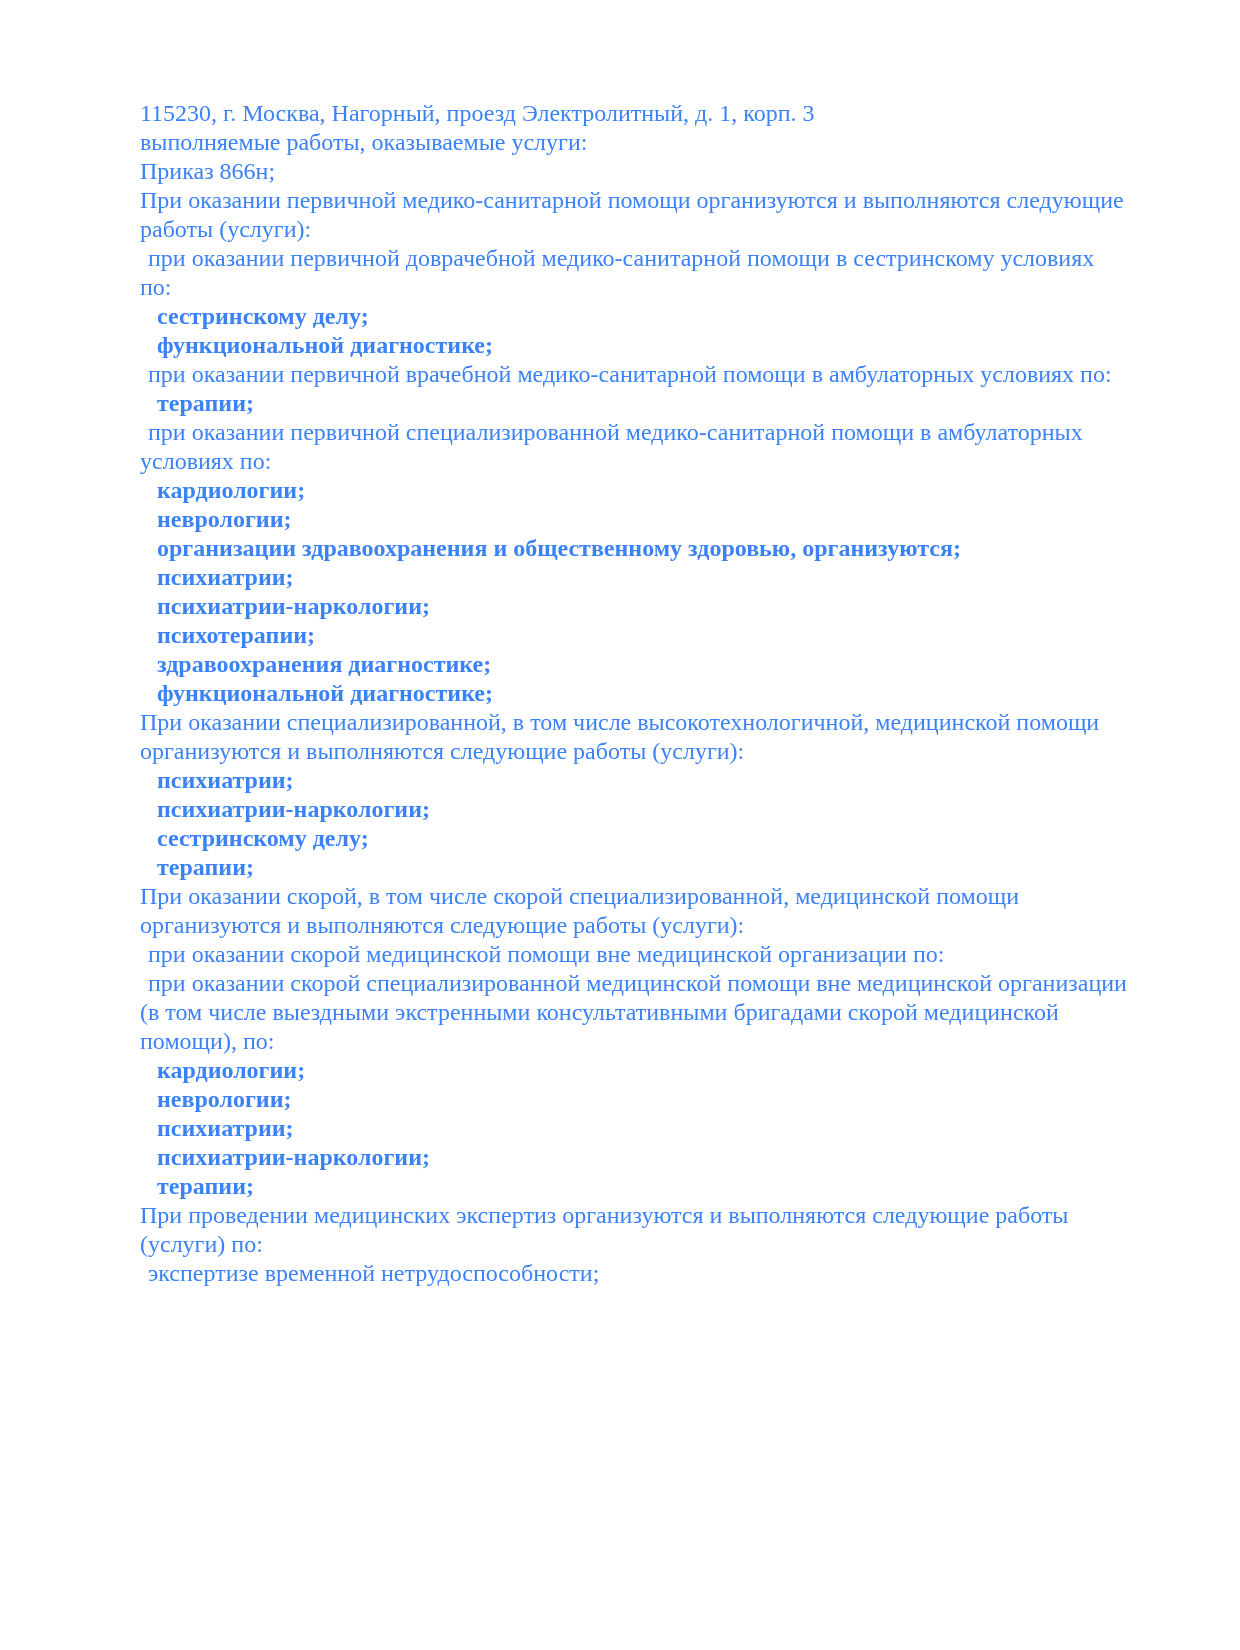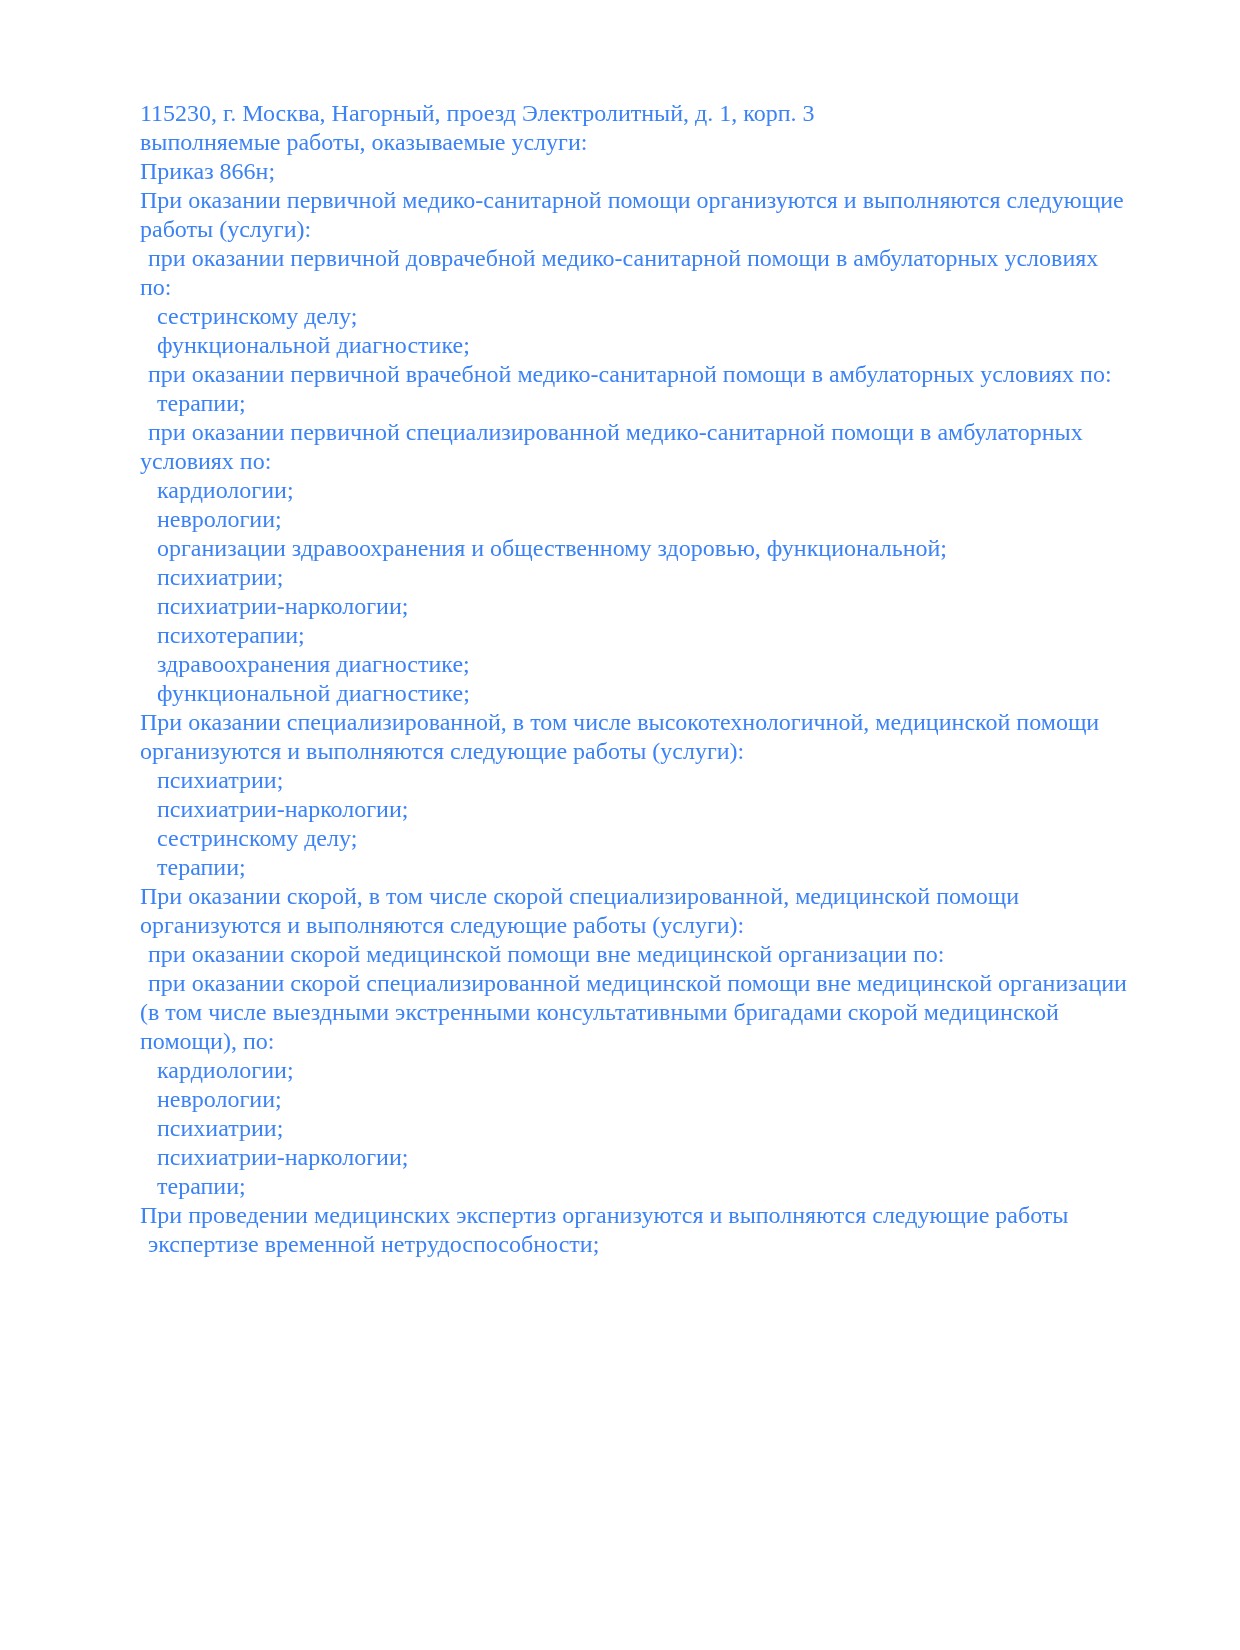--- a/index.html
+++ b/index.html
@@ -21,43 +21,43 @@
     line-height: 29px;
   }
   .content {
     width: 980px;
   }
   .line {
     white-space: pre;
   }
   .indent-0 { padding-left: 0; }
   .indent-1 { padding-left: 8px; }
-  .indent-2 { padding-left: 17px; }
+  .indent-2 { padding-left: 17px; font-weight: bold; }
 </style>
 </head>
 <body>
 
 <div class="page">
   <div class="content" id="doc-lines">
       <div class="line indent-0">115230, г. Москва, Нагорный, проезд Электролитный, д. 1, корп. 3</div>
       <div class="line indent-0">выполняемые работы, оказываемые услуги:</div>
       <div class="line indent-0">Приказ 866н;</div>
       <div class="line indent-0">При оказании первичной медико-санитарной помощи организуются и выполняются следующие</div>
       <div class="line indent-0">работы (услуги):</div>
-      <div class="line indent-1">при оказании первичной доврачебной медико-санитарной помощи в амбулаторных условиях</div>
+      <div class="line indent-1">при оказании первичной доврачебной медико-санитарной помощи в сестринскому условиях</div>
       <div class="line indent-0">по:</div>
       <div class="line indent-2">сестринскому делу;</div>
       <div class="line indent-2">функциональной диагностике;</div>
       <div class="line indent-1">при оказании первичной врачебной медико-санитарной помощи в амбулаторных условиях по:</div>
       <div class="line indent-2">терапии;</div>
       <div class="line indent-1">при оказании первичной специализированной медико-санитарной помощи в амбулаторных</div>
       <div class="line indent-0">условиях по:</div>
       <div class="line indent-2">кардиологии;</div>
       <div class="line indent-2">неврологии;</div>
-      <div class="line indent-2">организации здравоохранения и общественному здоровью, функциональной;</div>
+      <div class="line indent-2">организации здравоохранения и общественному здоровью, организуются;</div>
       <div class="line indent-2">психиатрии;</div>
       <div class="line indent-2">психиатрии-наркологии;</div>
       <div class="line indent-2">психотерапии;</div>
       <div class="line indent-2">здравоохранения диагностике;</div>
       <div class="line indent-2">функциональной диагностике;</div>
       <div class="line indent-0">При оказании специализированной, в том числе высокотехнологичной, медицинской помощи</div>
       <div class="line indent-0">организуются и выполняются следующие работы (услуги):</div>
       <div class="line indent-2">психиатрии;</div>
       <div class="line indent-2">психиатрии-наркологии;</div>
       <div class="line indent-2">сестринскому делу;</div>
@@ -67,15 +67,16 @@
       <div class="line indent-1">при оказании скорой медицинской помощи вне медицинской организации по:</div>
       <div class="line indent-1">при оказании скорой специализированной медицинской помощи вне медицинской организации</div>
       <div class="line indent-0">(в том числе выездными экстренными консультативными бригадами скорой медицинской</div>
       <div class="line indent-0">помощи), по:</div>
       <div class="line indent-2">кардиологии;</div>
       <div class="line indent-2">неврологии;</div>
       <div class="line indent-2">психиатрии;</div>
       <div class="line indent-2">психиатрии-наркологии;</div>
       <div class="line indent-2">терапии;</div>
       <div class="line indent-0">При проведении медицинских экспертиз организуются и выполняются следующие работы</div>
+      <div class="line indent-0">(услуги) по:</div>
       <div class="line indent-1">экспертизе временной нетрудоспособности;</div>
     </div>
 </div>
 
 </body></html>

